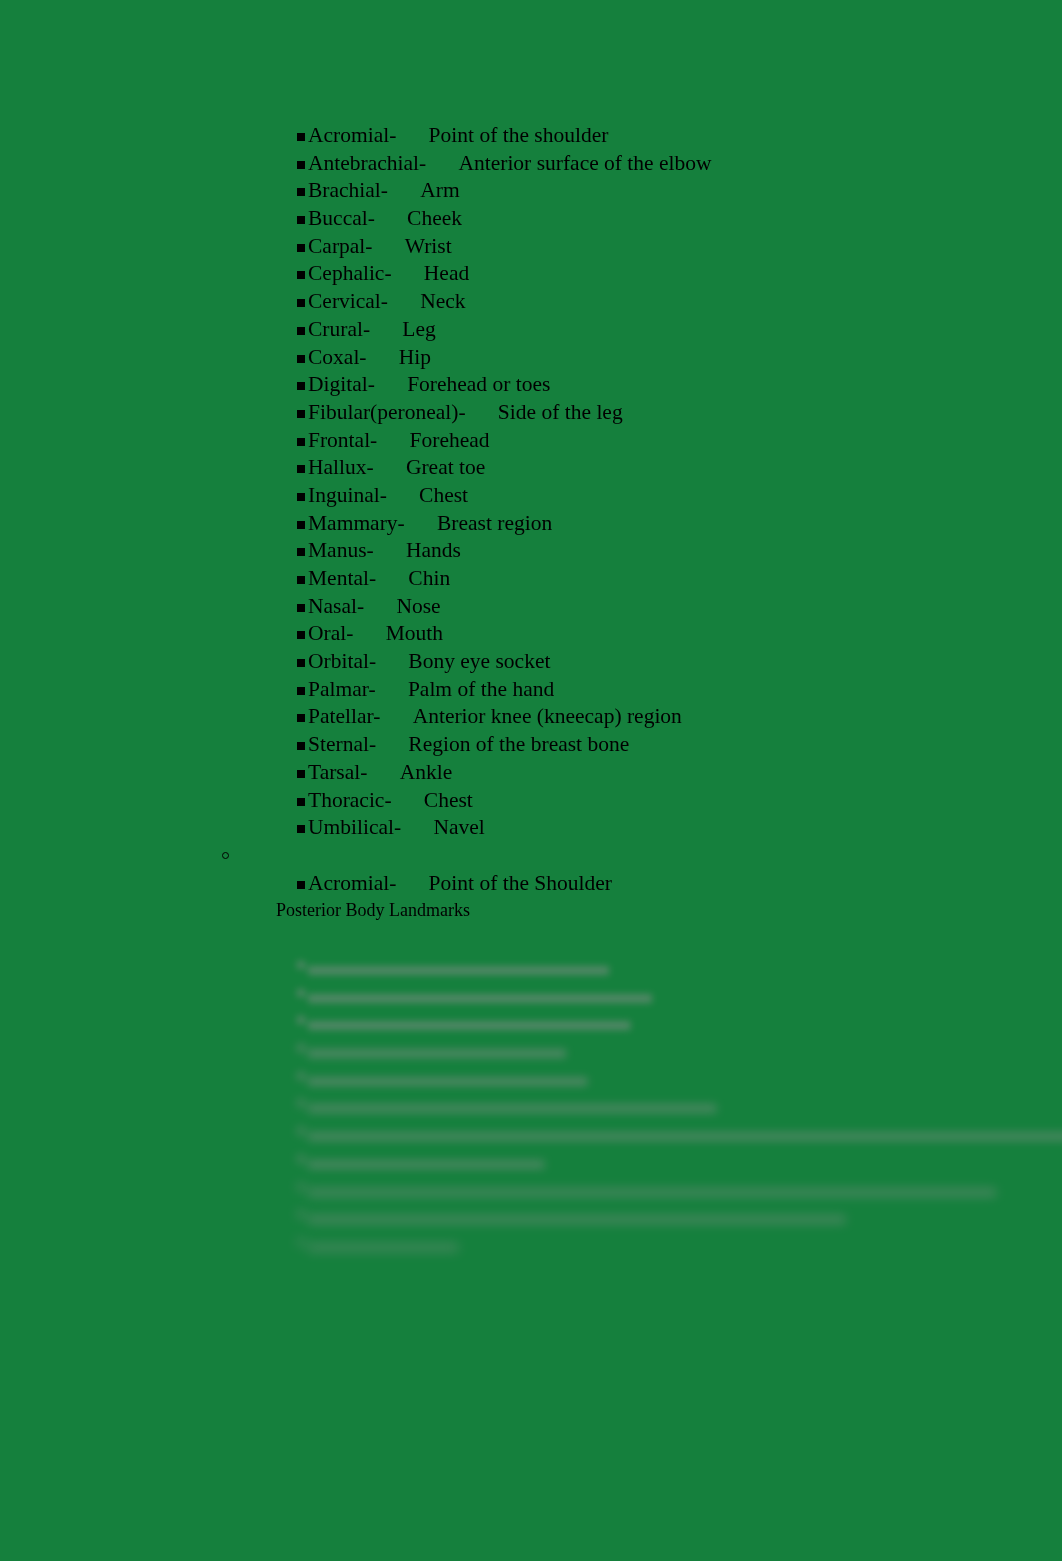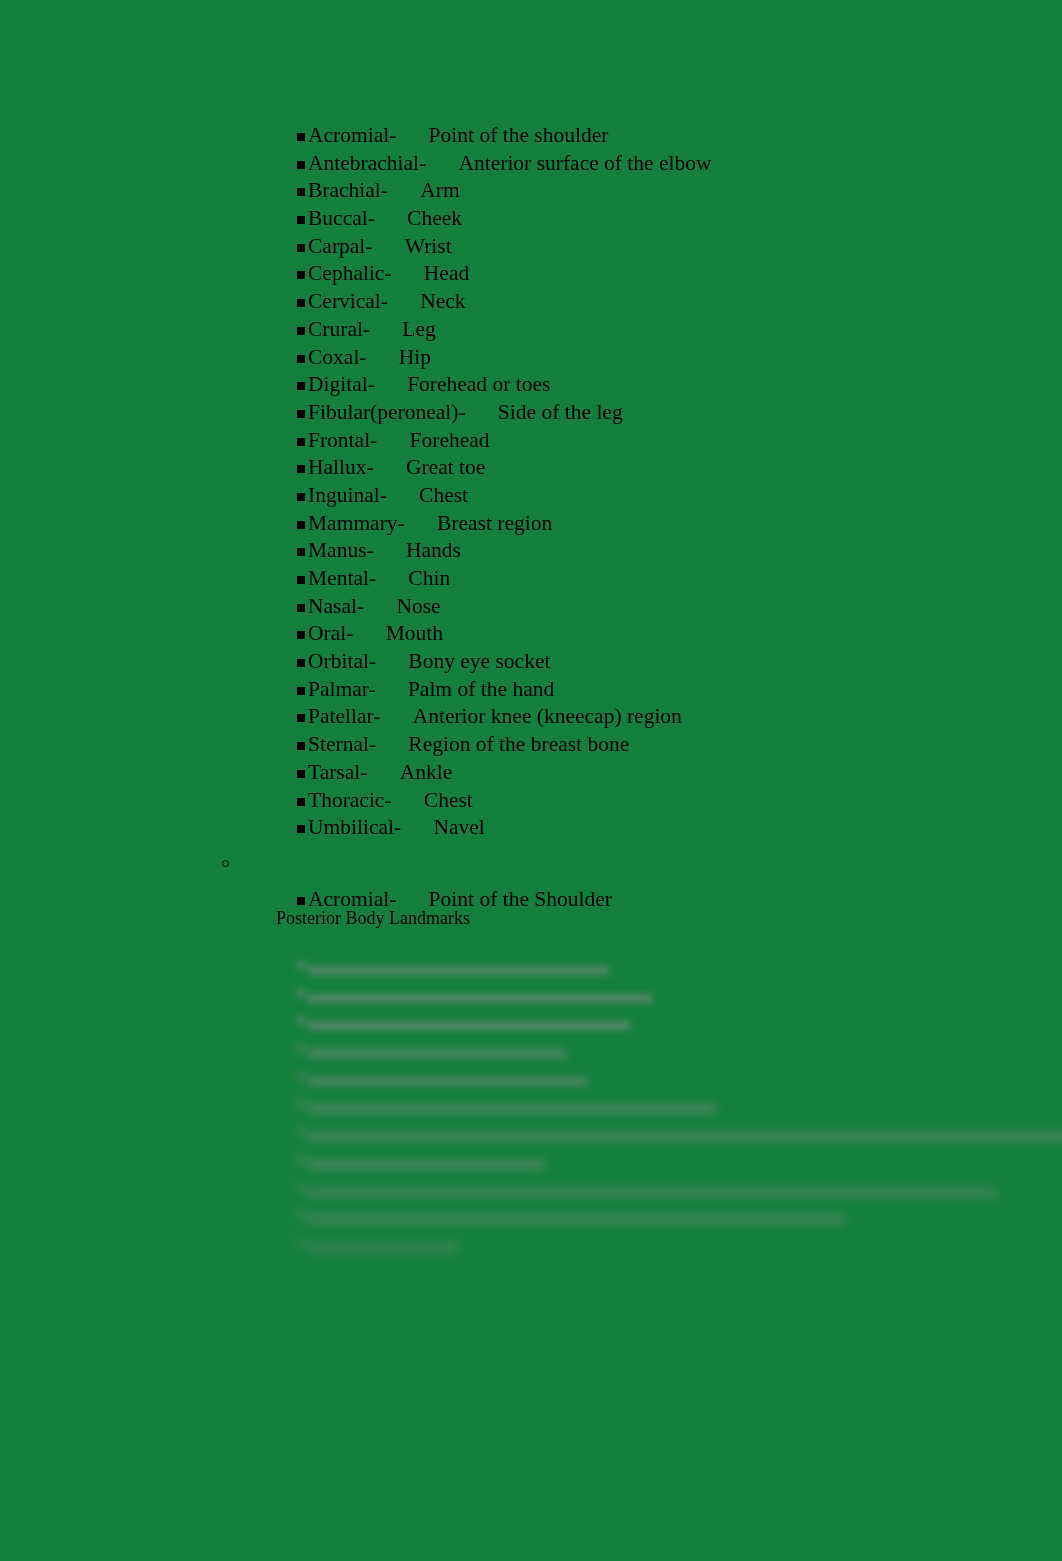--- a/index.html
+++ b/index.html
@@ -65,21 +65,21 @@
   .term {
     font-size: 21.5px;
   }
   .defn {
     font-size: 21.5px;
   }
 
   
   .circle-item {
     position: relative;
-    margin: 8px;
+    margin: 0;
     margin-left: 222px;
     padding-left: 27px;
     height: 27.7px;
     line-height: 27.7px;
     font-size: 18px;
     white-space: pre;
   }
   .circle-item .bullet-ci {
     position: absolute;
     left: 0;

